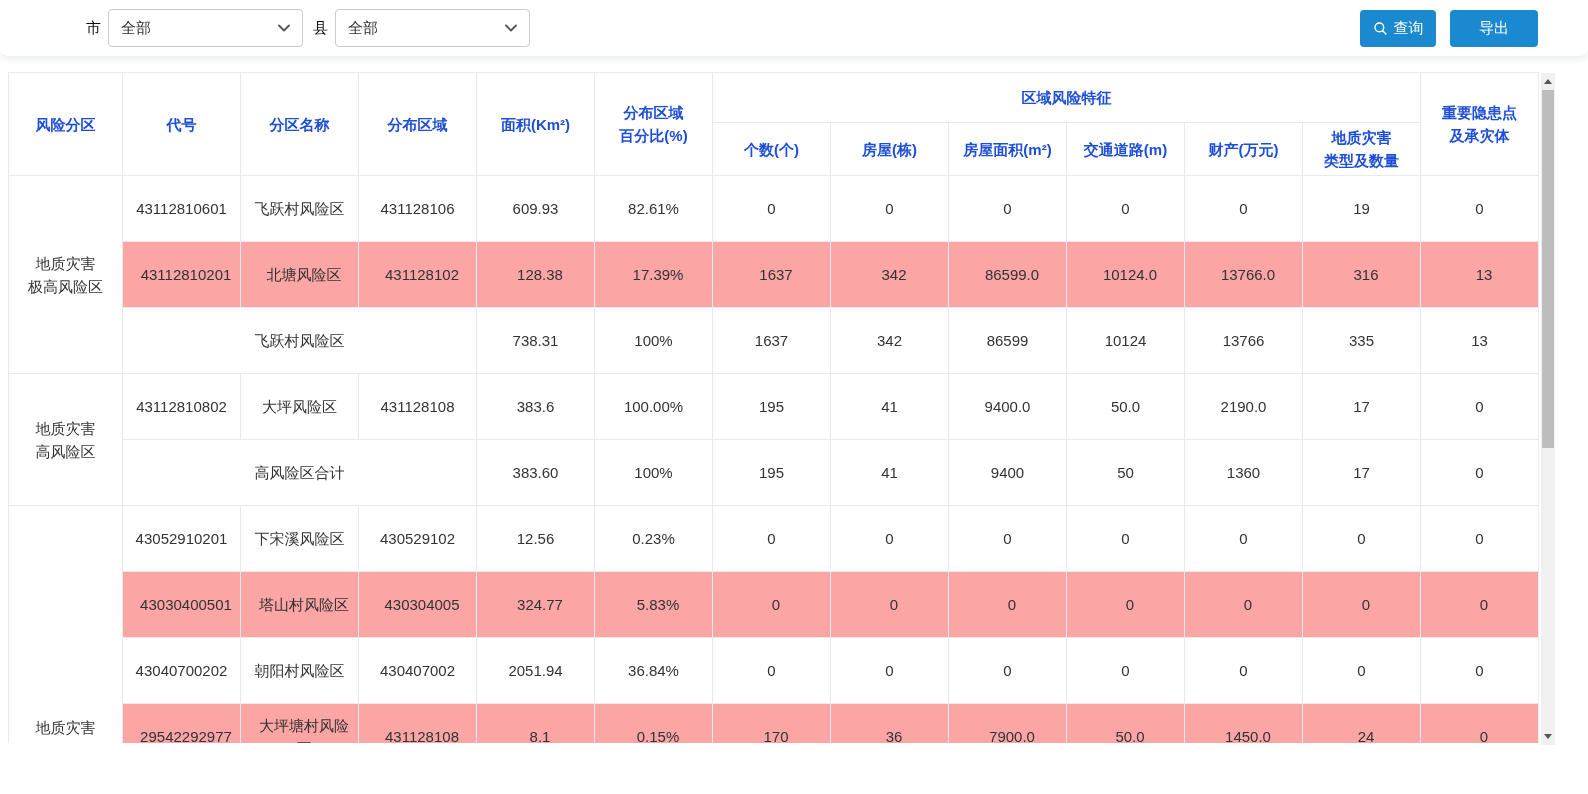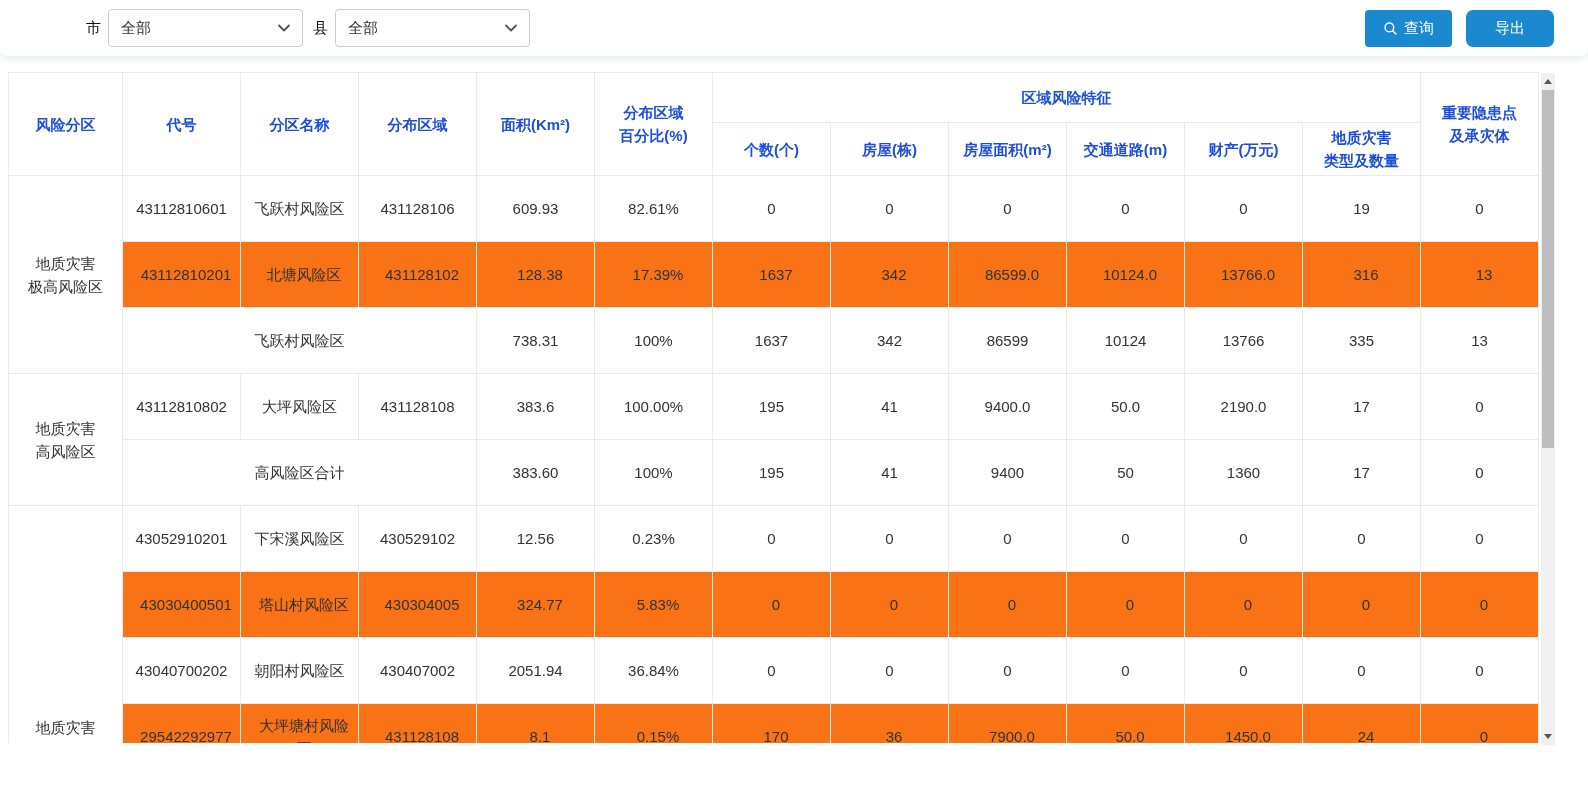--- a/index.html
+++ b/index.html
@@ -13,35 +13,35 @@
     box-shadow:0 3px 6px rgba(31,45,61,.08); z-index:5; }
   .filter-label { font-size:15px; color:#111; margin-right:7px; white-space:nowrap; }
   .select { width:195px; height:38px; border:1px solid #cccccc; border-radius:4px;
     background:#fff; display:flex; align-items:center; justify-content:space-between;
     padding:0 12px; font-size:15px; color:#333; cursor:pointer;gap:12px; }
   .sel-chevron { display:flex; align-items:center; }
   .spacer { flex:1; }
   .btn { height:37px; border:none; border-radius:4px; color:#fff; font-size:15px;
     display:flex; align-items:center; justify-content:center; gap:6px;
     cursor:pointer; font-family:inherit; }
-  .btn-query { width:87px; margin-right:14px; }
-  .btn-export { width:88px; margin-right:34px;border-radius:7px; }
+  .btn-query { width:76px; margin-right:14px; }
+  .btn-export { width:88px; margin-right:50px; }
 
   
   .table-wrap { position:absolute; left:8px; top:72px; width:1531px; height:671px;
     overflow:hidden; }
   table { border-collapse:collapse; table-layout:fixed; width:1530px; }
   th, td { border:1px solid #e9e9f0; text-align:center; vertical-align:middle;
     padding:0 4px; overflow:hidden; }
   th { font-weight:bold; font-size:15px; color:#1d4ed8; line-height:23px; }
   td { font-size:15px; color:#333; line-height:23px; }
   tr.h1 th { height:50px; }
   tr.h2 th { height:53px; }
   tbody tr { height:66px; }
-  td.shade { background:#f97316;padding-left:13px; }
+  td.shade { background:#fca5a5;padding-left:13px; }
   .pre { white-space:pre-line; }
   td.v-bottom { vertical-align:bottom; padding-bottom:30px; }
 
   
   .vscroll { position:absolute; left:1541px; top:73px; width:14px; height:672px;
     background:#f0f0f1; }
   .sb-btn { position:absolute; left:0; width:14px; height:17px; background:#f0f0f1;
     display:flex; align-items:center; justify-content:center; cursor:pointer; }
   .sb-up { top:0; } .sb-down { bottom:0; }
   .tri-up { width:0; height:0; border-left:4px solid transparent;

